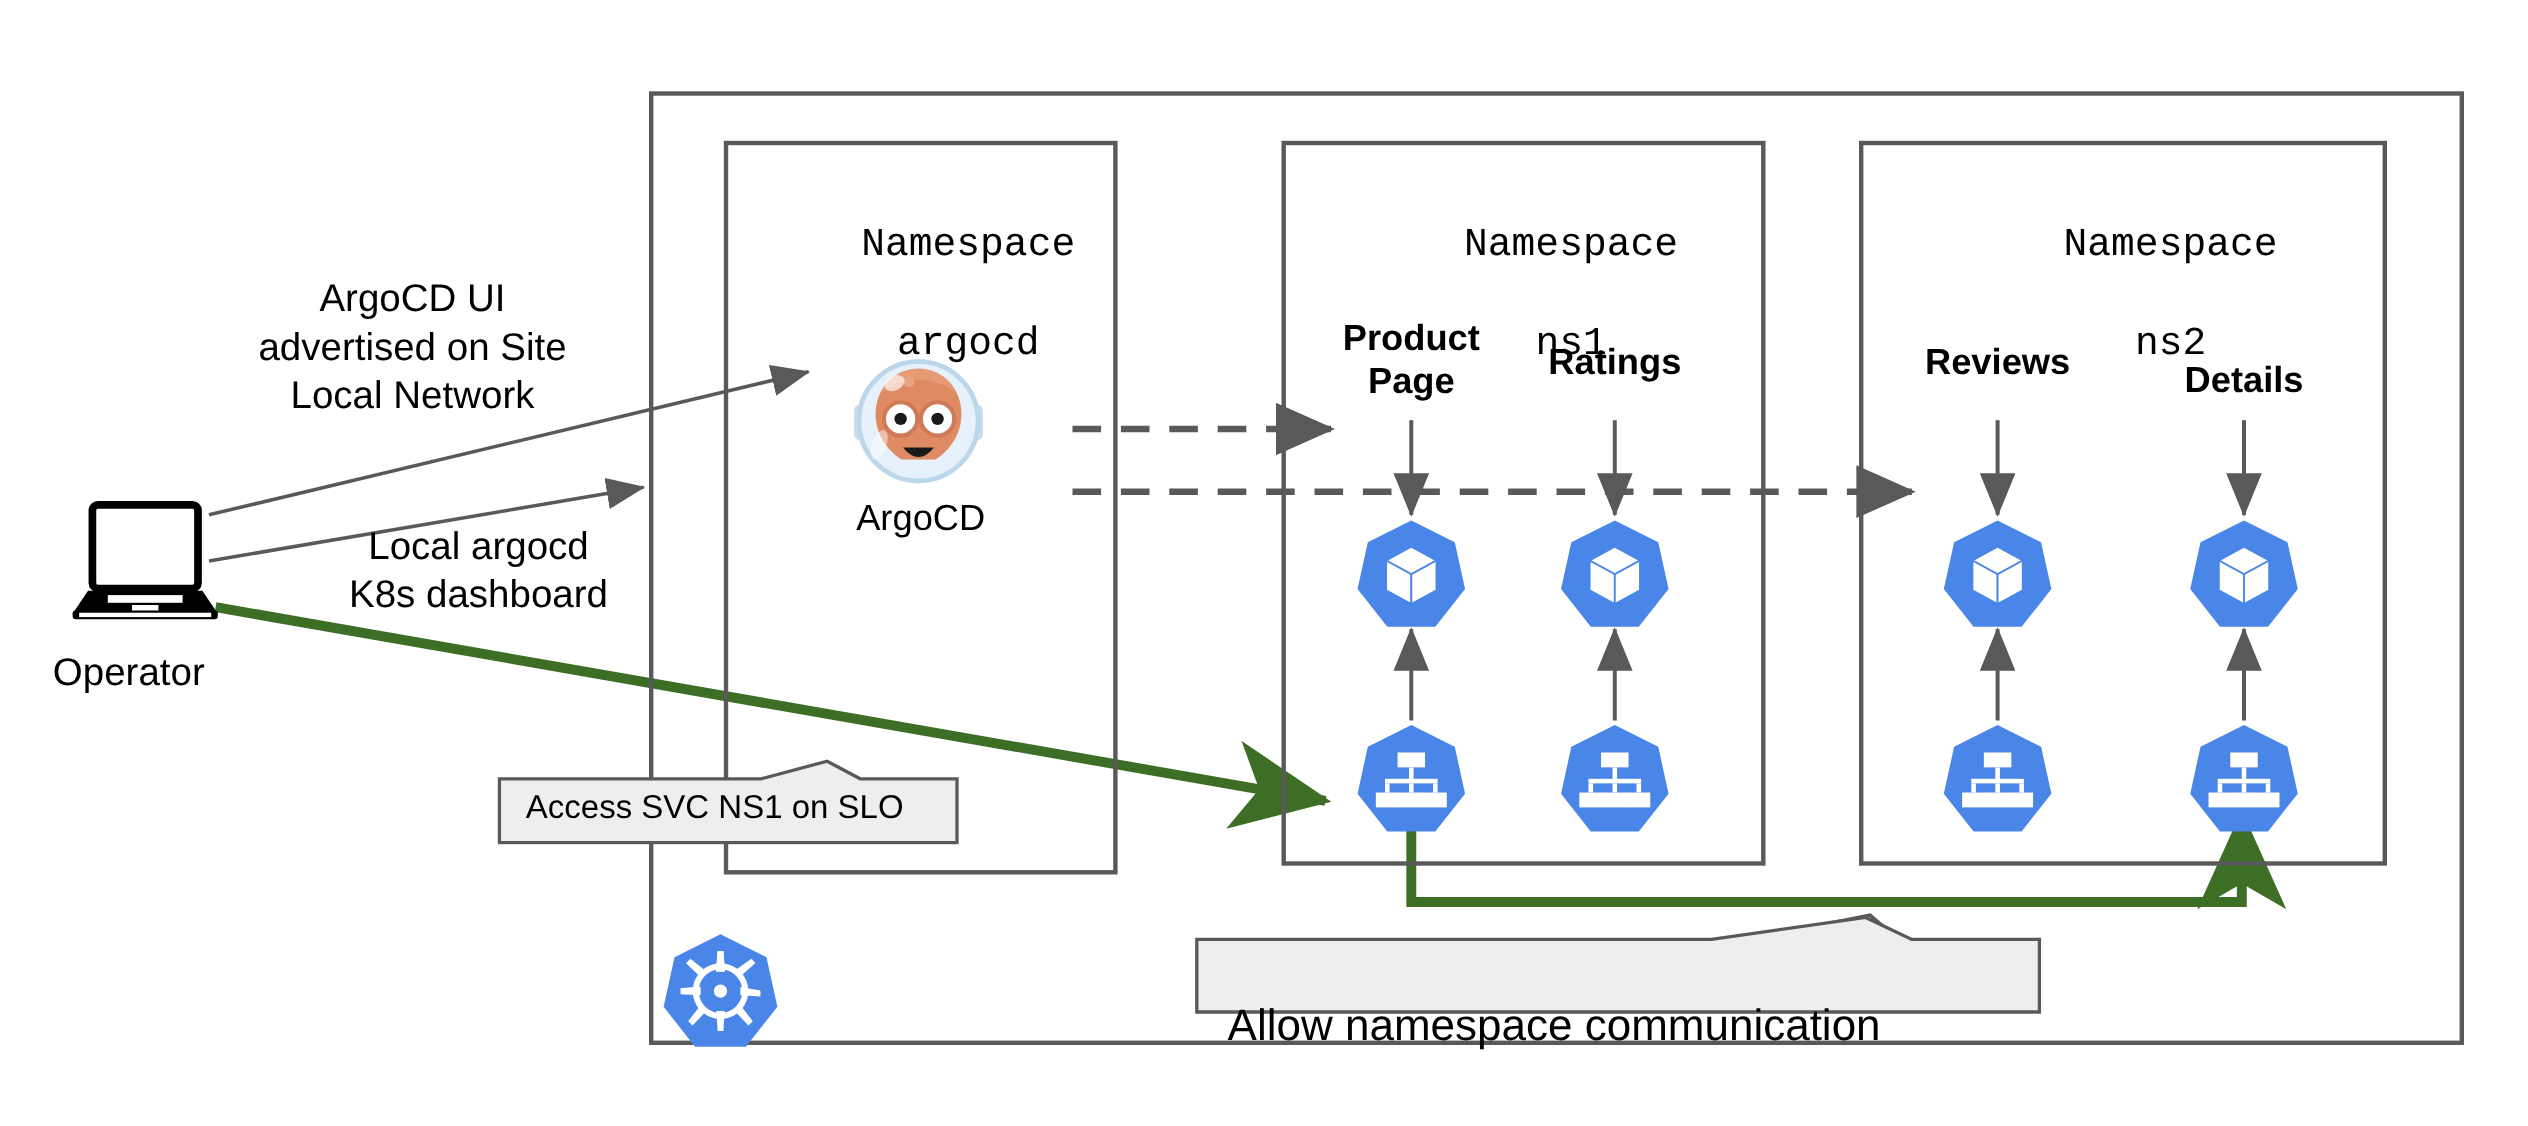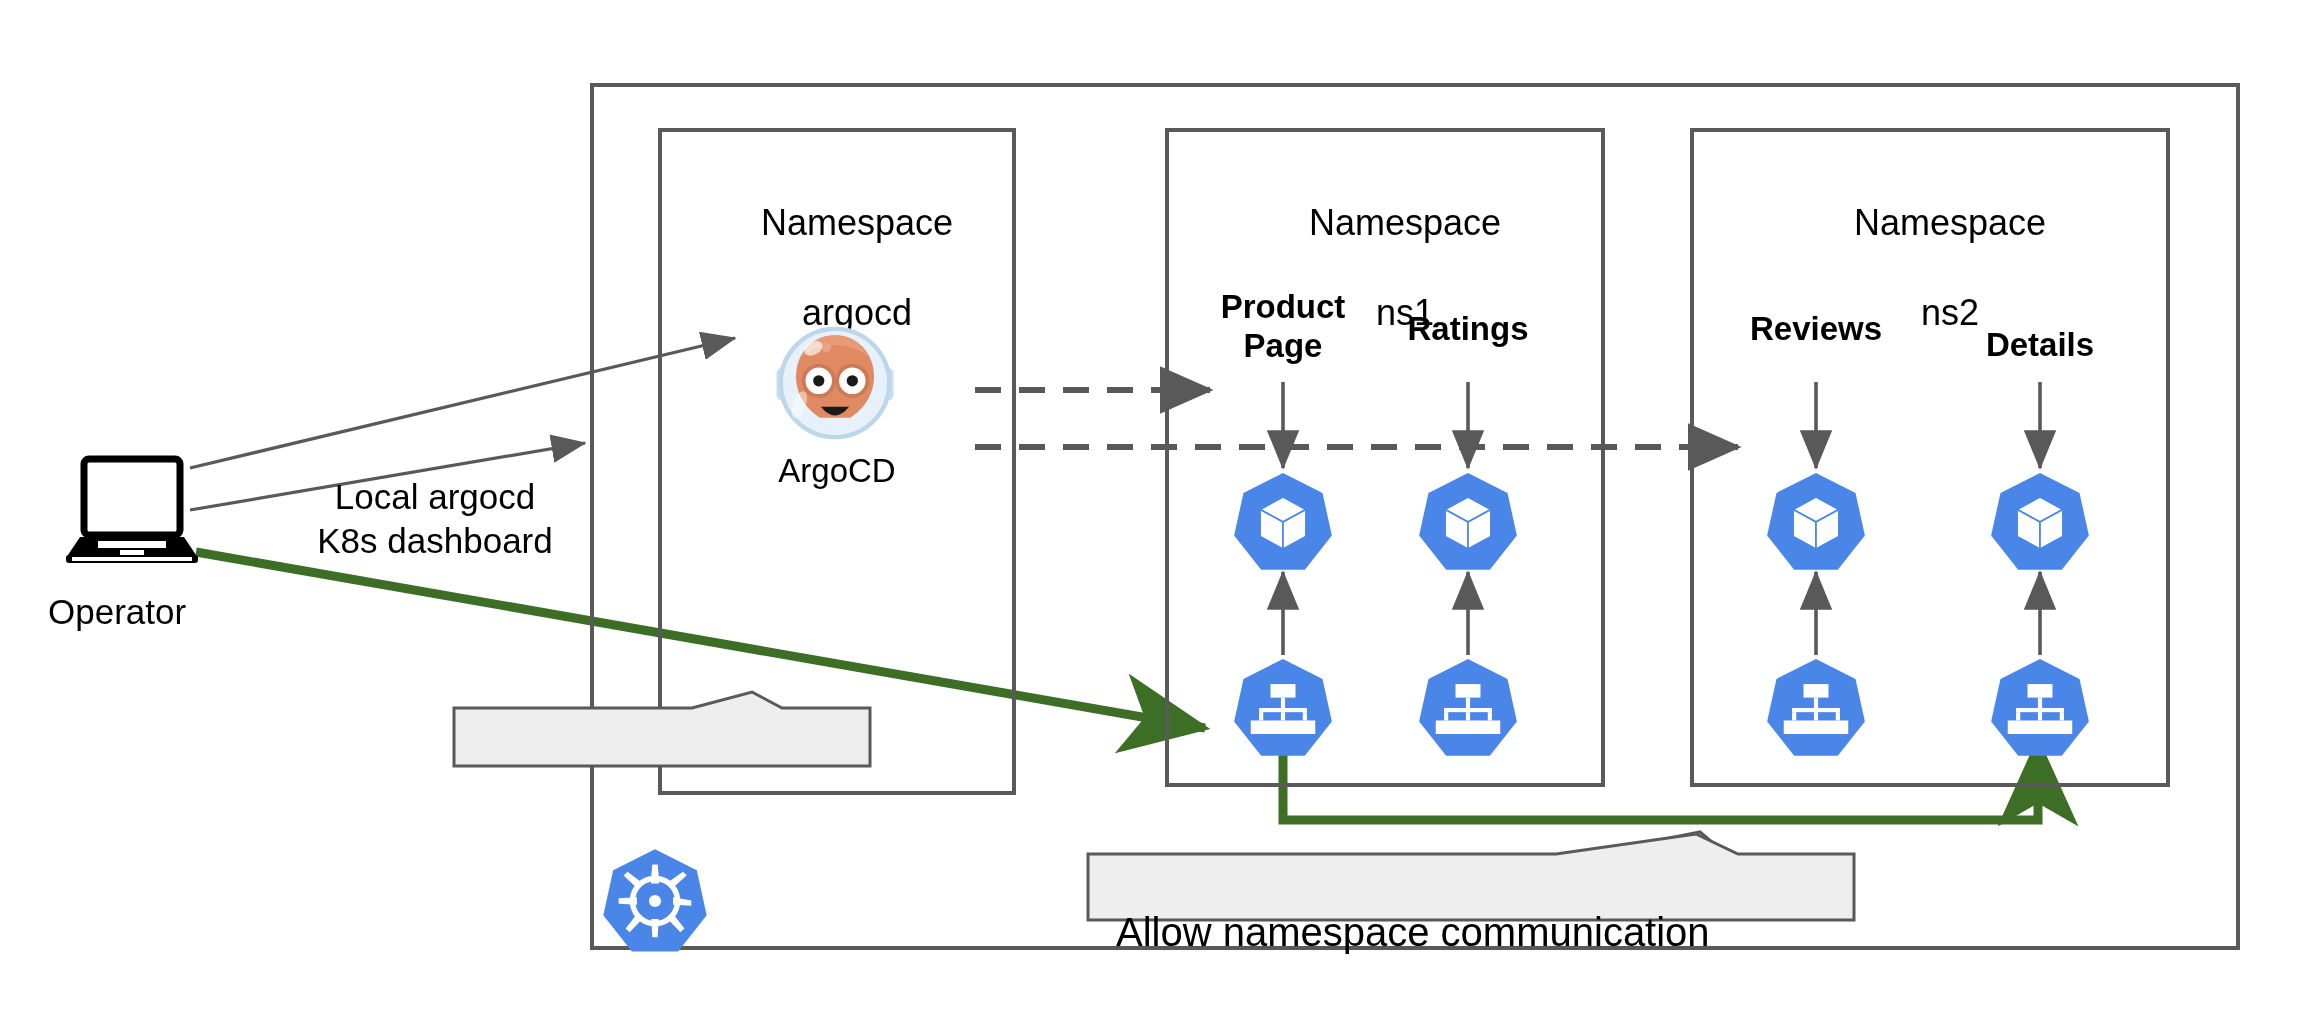--- a/index.html
+++ b/index.html
@@ -1,20 +1,20 @@
 <!DOCTYPE html>
 <html><head>
 <meta charset="utf-8">
 <style>
   html,body{margin:0;padding:0;background:#ffffff;}
   body{width:2298px;height:1024px;overflow:hidden;font-family:"Liberation Sans",sans-serif;color:#000;}
   #stage{position:relative;width:2298px;height:1024px;}
   #wires{position:absolute;left:0;top:0;width:2298px;height:1024px;}
   .box{position:absolute;border:4px solid #595959;box-sizing:border-box;background:transparent;}
-  .ns-title{position:absolute;text-align:center;font-size:36px;line-height:1.25;color:#000;white-space:pre;}
+  .ns-title{position:absolute;text-align:center;font-size:36px;line-height:1.25;color:#000;white-space:pre;font-family:Liberation Mono, monospace;}
   .svc-title{position:absolute;text-align:center;font-size:33px;font-weight:bold;line-height:1.18;color:#000;white-space:pre;}
   .icon{position:absolute;}
   .callout{position:absolute;}
   .callout-text{position:absolute;font-size:30px;color:#000;white-space:nowrap;}
   .op-lbl{position:absolute;font-size:35px;color:#000;white-space:nowrap;}
   .side-lbl{position:absolute;font-size:35px;color:#000;text-align:center;line-height:1.25;white-space:pre;}
   .argo-lbl{position:absolute;font-size:33px;color:#000;text-align:center;white-space:nowrap;}
 </style>
 </head>
 <body>
@@ -244,28 +244,32 @@
       <rect x="22" y="4" width="96" height="76" rx="5" fill="#ffffff" stroke="#000000" stroke-width="7"></rect>
       <path d="M18,82 L122,82 L136,103 L4,103 z" fill="#000000"></path>
       <rect x="36" y="86" width="68" height="7" fill="#ffffff"></rect>
       <rect x="58" y="95" width="24" height="6" fill="#ffffff"></rect>
       <rect x="4" y="100" width="132" height="8" rx="3" fill="#000000"></rect>
       <rect x="10" y="102" width="120" height="4" fill="#ffffff"></rect>
     </svg>
   </div>
   <div class="op-lbl" style="left:48px;top:592px;text-align:center;">Operator</div>
 
+  <div class="side-lbl" style="left: 200px; top: 250px; width: 350px; white-space: pre-line;">ArgoCD UI
+advertised on Site
+Local Network</div>
   <div class="side-lbl" style="left: 270px; top: 475px; width: 330px; white-space: pre-line;">Local argocd
 K8s dashboard</div>
 
   <div class="callout" style="left:452px;top:690px;width:420px;height:78px;">
     <svg viewBox="0 0 420 78" width="420" height="78">
       <path d="M2,18 L240,18 L300,2 L330,18 L418,18 L418,76 L2,76 z" fill="#eeeeee" stroke="#595959" stroke-width="3"></path>
     </svg>
   </div>
+  <div class="callout-text" style="left:478px;top:718px;">Access SVC NS1 on SLO</div>
 
   <div class="callout" style="left:1086px;top:832px;width:770px;height:90px;">
     <svg viewBox="0 0 770 90" width="770" height="90">
       <path d="M2,22 L470,22 L610,2 L652,22 L768,22 L768,88 L2,88 z" fill="#eeeeee" stroke="#595959" stroke-width="3"></path>
     </svg>
   </div>
   <div class="callout-text" style="left:1116px;top:866px;font-size:40px;margin-top:44px;">Allow namespace communication</div>
 
 </div>
 

